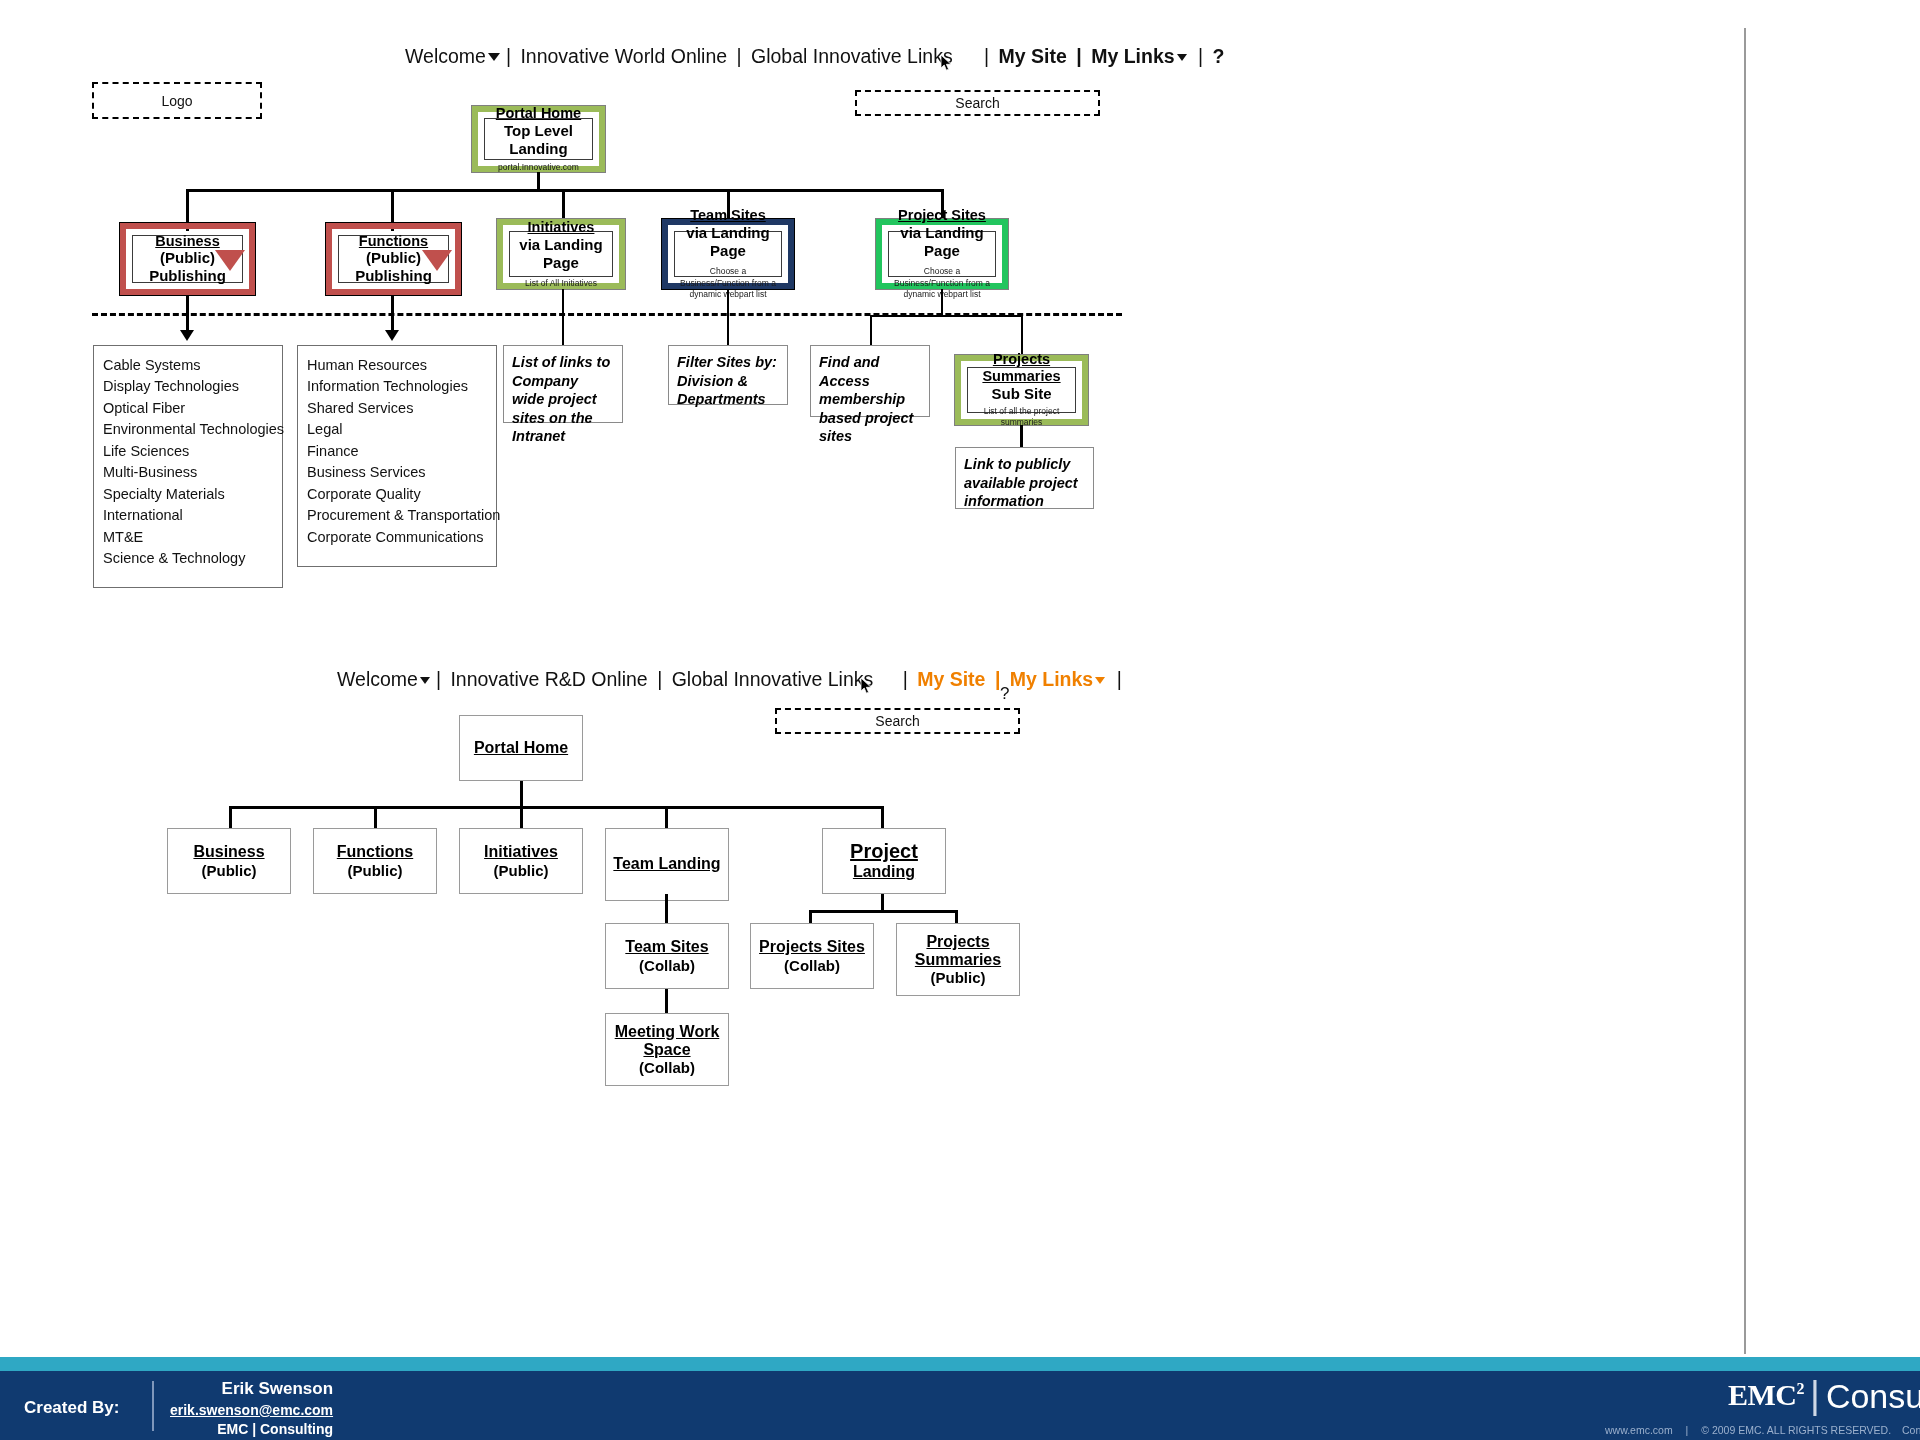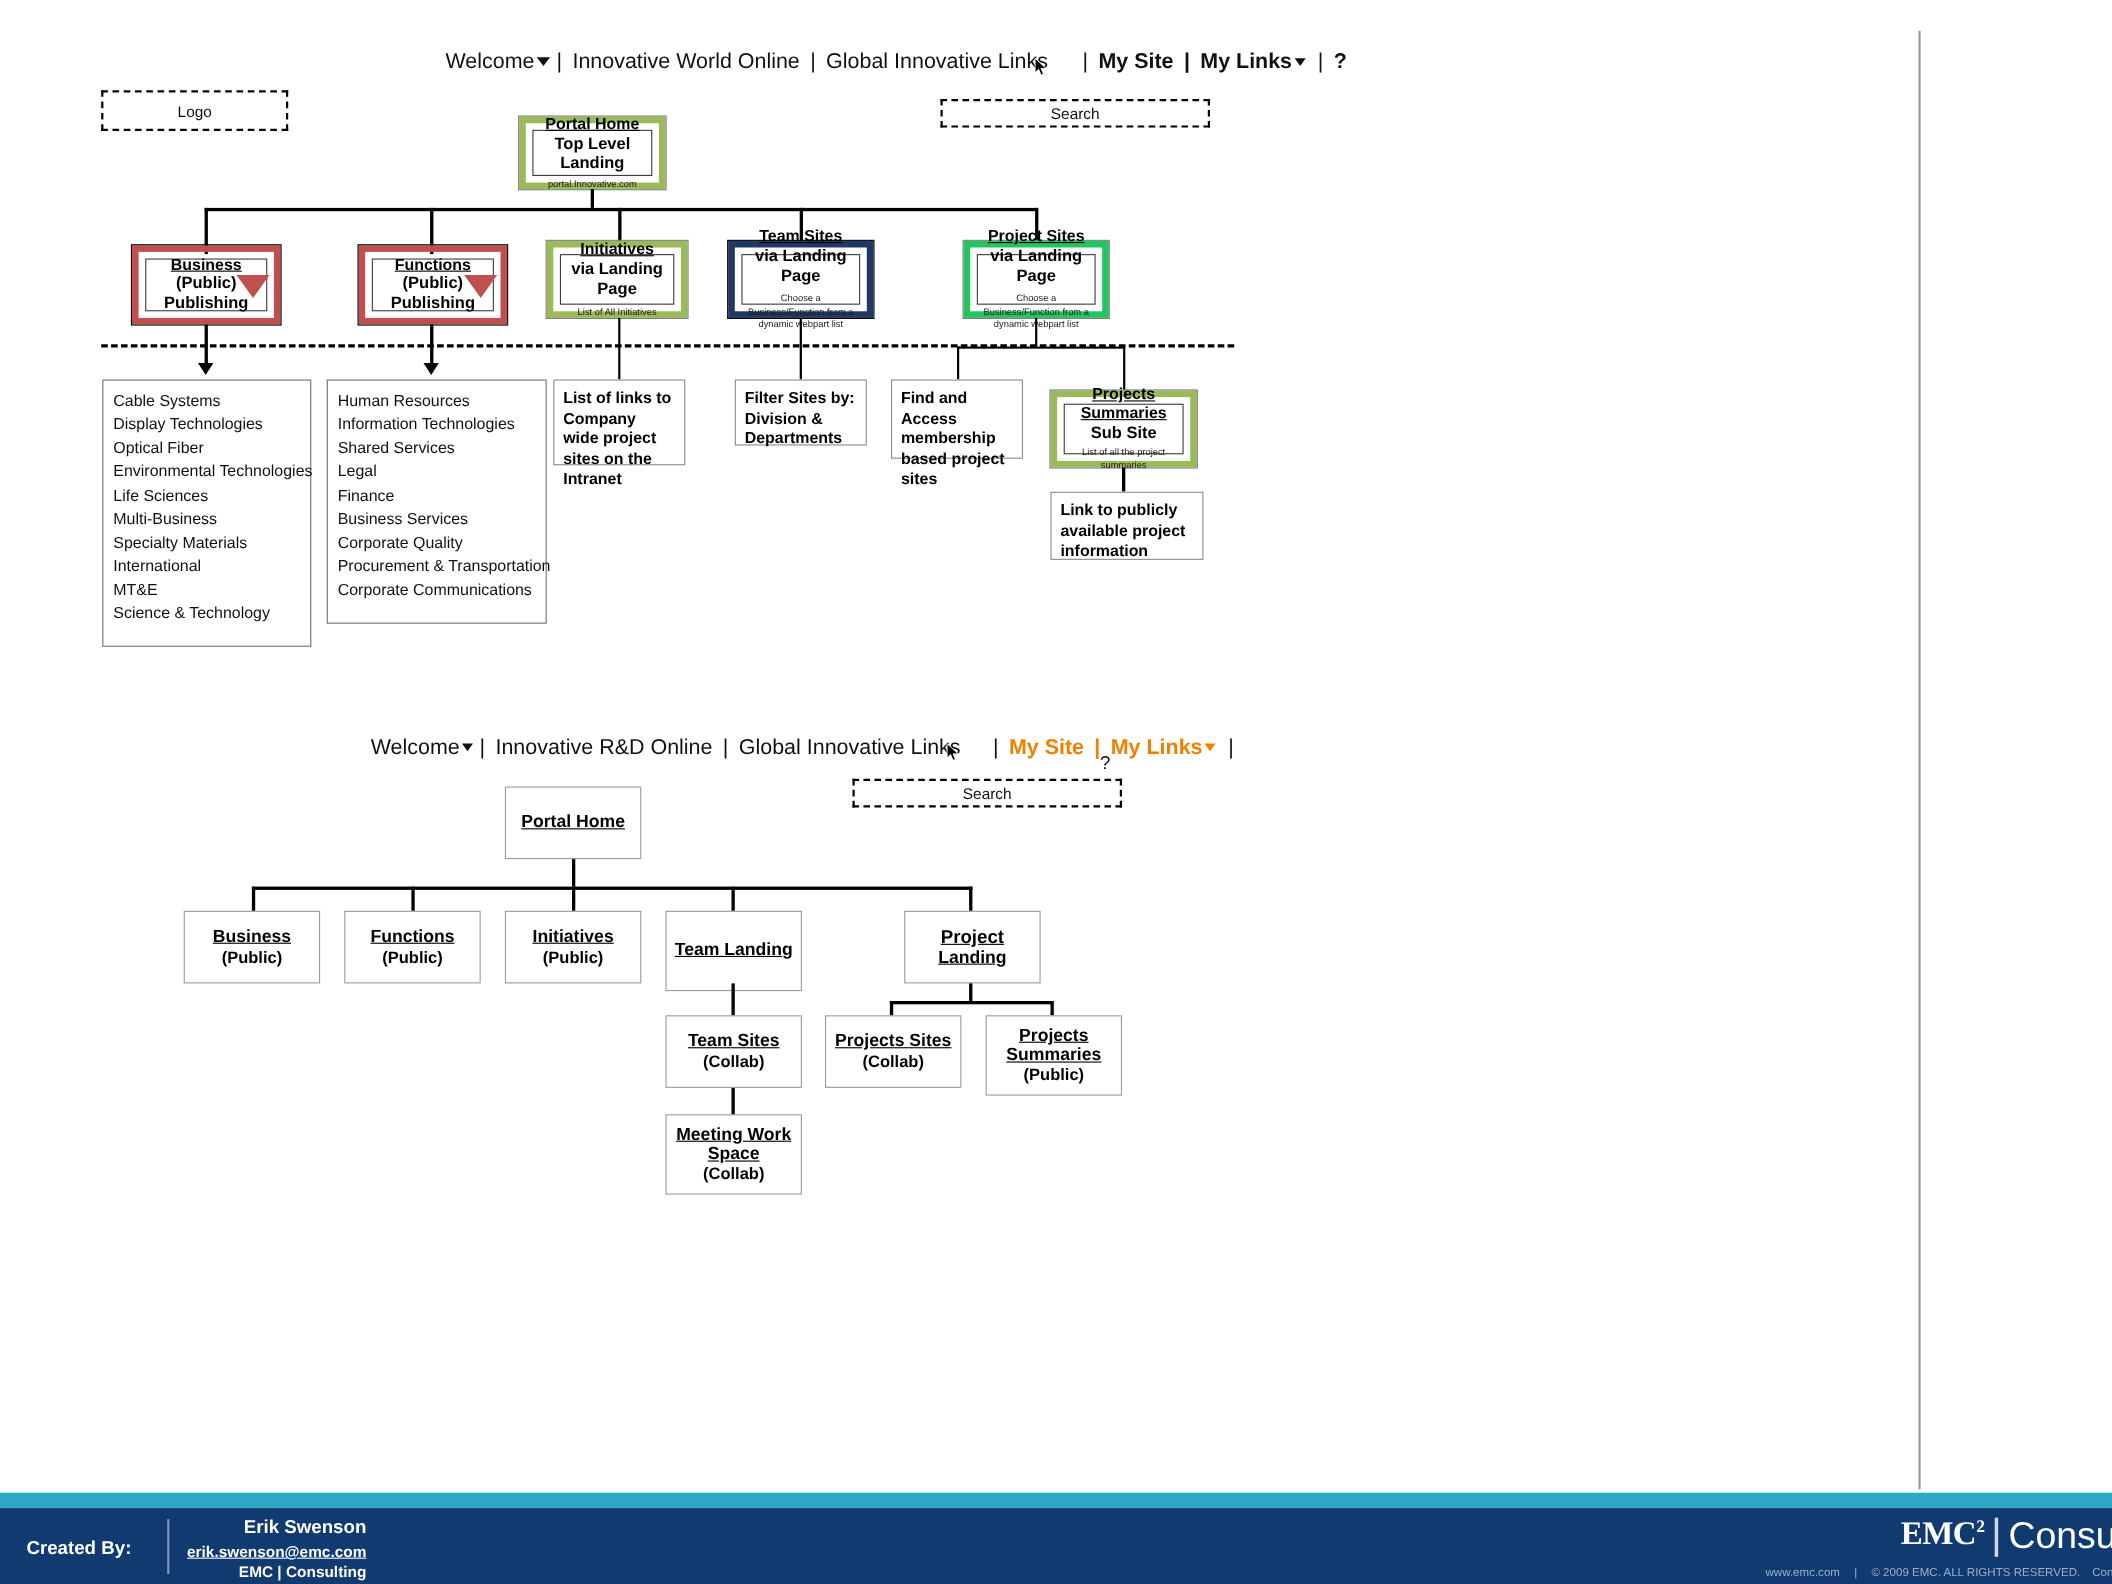--- a/index.html
+++ b/index.html
@@ -61,21 +61,21 @@
   
   .listpanel{
     background:#fff;border:1px solid #6f6f6f;
     padding:9px 0 9px 9px;font-size:14.5px;color:#111;line-height:1.48;
   }
   .listpanel div{white-space:nowrap;}
 
   
   .note{
     background:#fff;border:1px solid #8a8a8a;
-    padding:7px 8px;font-size:14.5px;font-weight:bold;color:#000;line-height:1.28;
+    padding:7px 8px;font-size:14.5px;font-weight:bold;color:#000;line-height:1.28;font-style:italic;
   }
 
   
   .ln{position:absolute;background:#000;}
   .lnv{width:3px;}
   .lnh{height:3px;}
   .lnv-thin{width:2px;}
   .lnh-thin{height:2px;}
   .dashline{position:absolute;border-top:3px dashed #000;}
 
@@ -297,21 +297,21 @@
   <div class="t2" style="font-size:15px;">(Public)</div>
 </div>
 <div class="abs nodebox" style="left:459px;top:828px;width:124px;height:66px;">
   <div class="ttl" style="font-size:16px;">Initiatives</div>
   <div class="t2" style="font-size:15px;">(Public)</div>
 </div>
 <div class="abs nodebox" style="left:605px;top:828px;width:124px;height:73px;">
   <div class="ttl" style="font-size:16px;">Team Landing</div>
 </div>
 <div class="abs nodebox" style="left:822px;top:828px;width:124px;height:66px;">
-  <div class="ttl" style="font-size:17px;text-decoration:underline;">Project</div>
+  <div class="ttl" style="font-size:20px;text-decoration:underline;">Project</div>
   <div class="ttl" style="font-size:16px;">Landing</div>
 </div>
 
 <div class="ln lnv abs" style="left:665px;top:894px;width:3px;height:30px;"></div>
 
 <div class="ln lnv abs" style="left:881px;top:894px;width:3px;height:16px;"></div>
 <div class="ln lnh abs" style="left:809px;top:910px;width:148px;height:3px;"></div>
 <div class="ln lnv abs" style="left:809px;top:910px;width:3px;height:14px;"></div>
 <div class="ln lnv abs" style="left:955px;top:910px;width:3px;height:14px;"></div>
 

